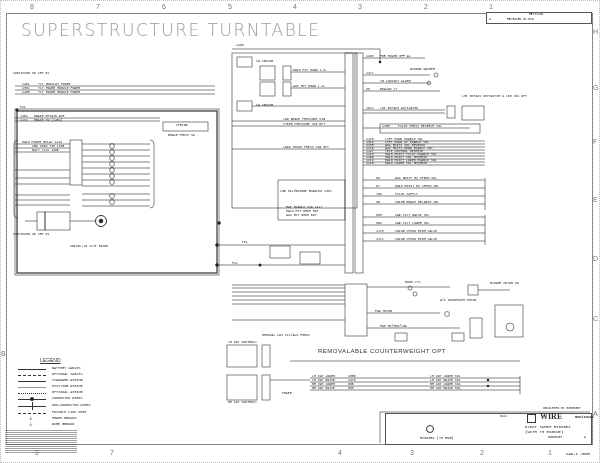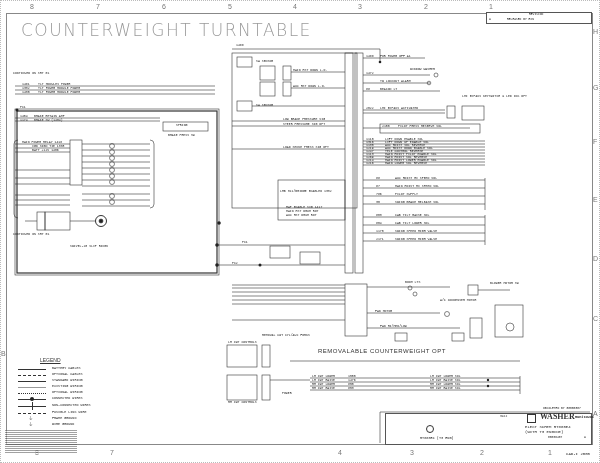--- a/index.html
+++ b/index.html
@@ -48,21 +48,21 @@
   <span class="zone" style="left:593px;top:28px">H</span>
   <span class="zone" style="left:593px;top:84px">G</span>
   <span class="zone" style="left:593px;top:138px">F</span>
   <span class="zone" style="left:593px;top:196px">E</span>
   <span class="zone" style="left:593px;top:255px">D</span>
   <span class="zone" style="left:593px;top:315px">C</span>
   <span class="zone" style="left:1px;top:350px">B</span>
   <span class="zone" style="left:593px;top:410px">A</span>
 </div>
 
-<div class="title">COUNTERWEIGHT TURNTABLE</div>
+<div class="title">SUPERSTRUCTURE TURNTABLE</div>
 
 <div class="tb" style="left:486px;top:12px;width:104px;height:10px">
   <span class="tbtxt" style="left:42px;top:0px">REVISION</span>
   <span class="tbtxt" style="left:2px;top:5px">A</span>
   <span class="tbtxt" style="left:20px;top:5px">RELEASED BY ECN</span>
 </div>
 
 <svg width="600" height="463">
   <g stroke="#333" stroke-width="0.6" fill="none">
 
@@ -385,21 +385,21 @@
       <span class="abs" style="left:11px;top:-1px;font-size:5px">⏚</span>
       <span class="legend-label">WIRE GROUND</span>
     </div>
 </div>
 
 <div class="notes-block"></div>
 
 <div class="tb" style="left:385px;top:413px;width:205px;height:30px"></div>
 <span class="tbtxt" style="left:543px;top:407px">OBSOLETED BY 80000887</span>
 <div class="abs" style="left:527px;top:414px;width:7px;height:7px;border:1px solid #333"></div>
-<span class="grove">WASHER</span>
+<span class="grove">WIRE</span>
 <span class="tbtxt" style="left:575px;top:415px;font-size:3.5px;font-weight:bold">Manitowoc</span>
 <span class="tbtxt" style="left:525px;top:425px;font-size:4px">ELECT SCHEM RT880E4</span>
 <span class="tbtxt" style="left:525px;top:430px;font-size:4px">(WITH T3 ENGINE)</span>
 <span class="tbtxt" style="left:548px;top:436px">80006407</span>
 <span class="tbtxt" style="left:584px;top:436px">A</span>
 <span class="tbtxt" style="left:420px;top:436px;font-size:3.5px">RT880E4 (T3 ENG)</span>
 <span class="tbtxt" style="left:500px;top:415px">3422</span>
 <span class="tbtxt" style="left:566px;top:452px;font-size:4px">CAD-I 2000</span>
 <div class="abs" style="left:426px;top:425px;width:6px;height:6px;border:1px solid #333;border-radius:50%"></div>
 

